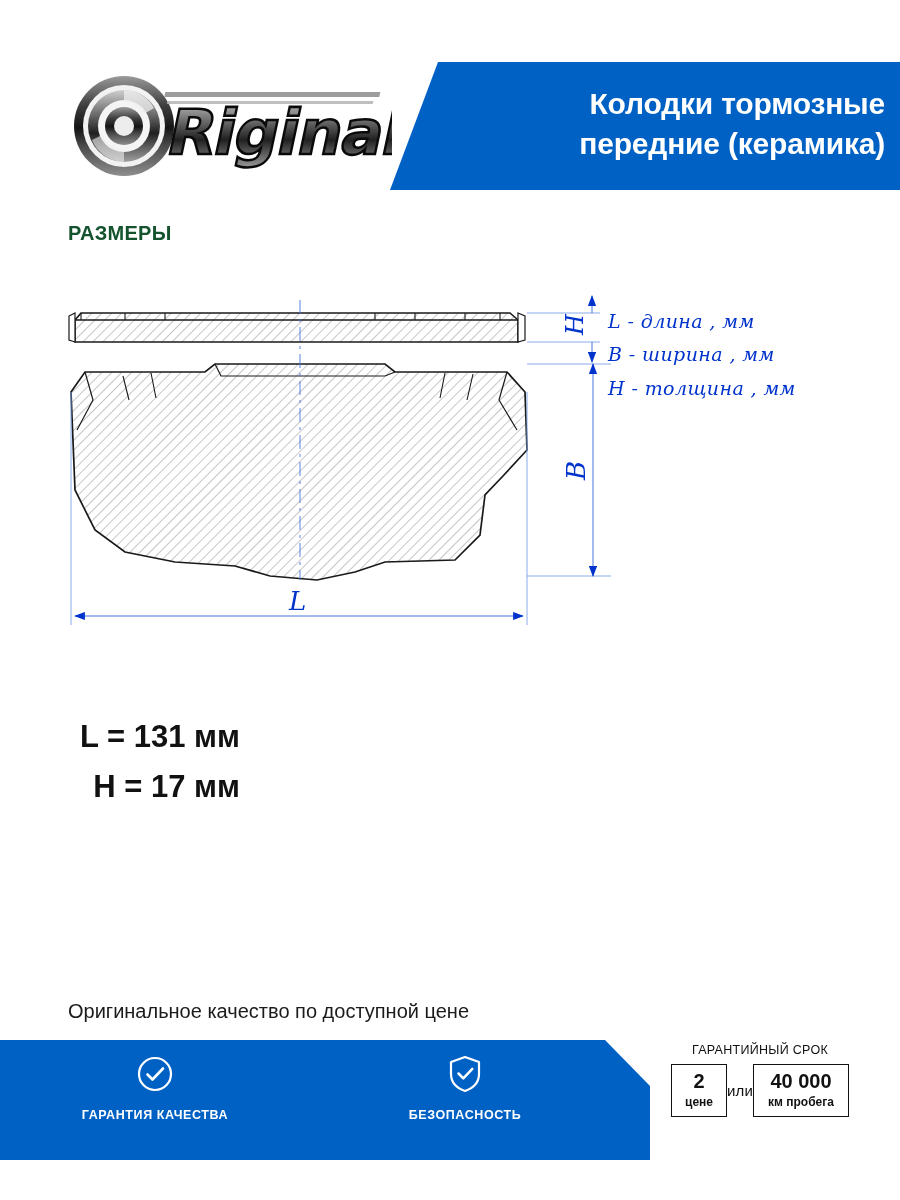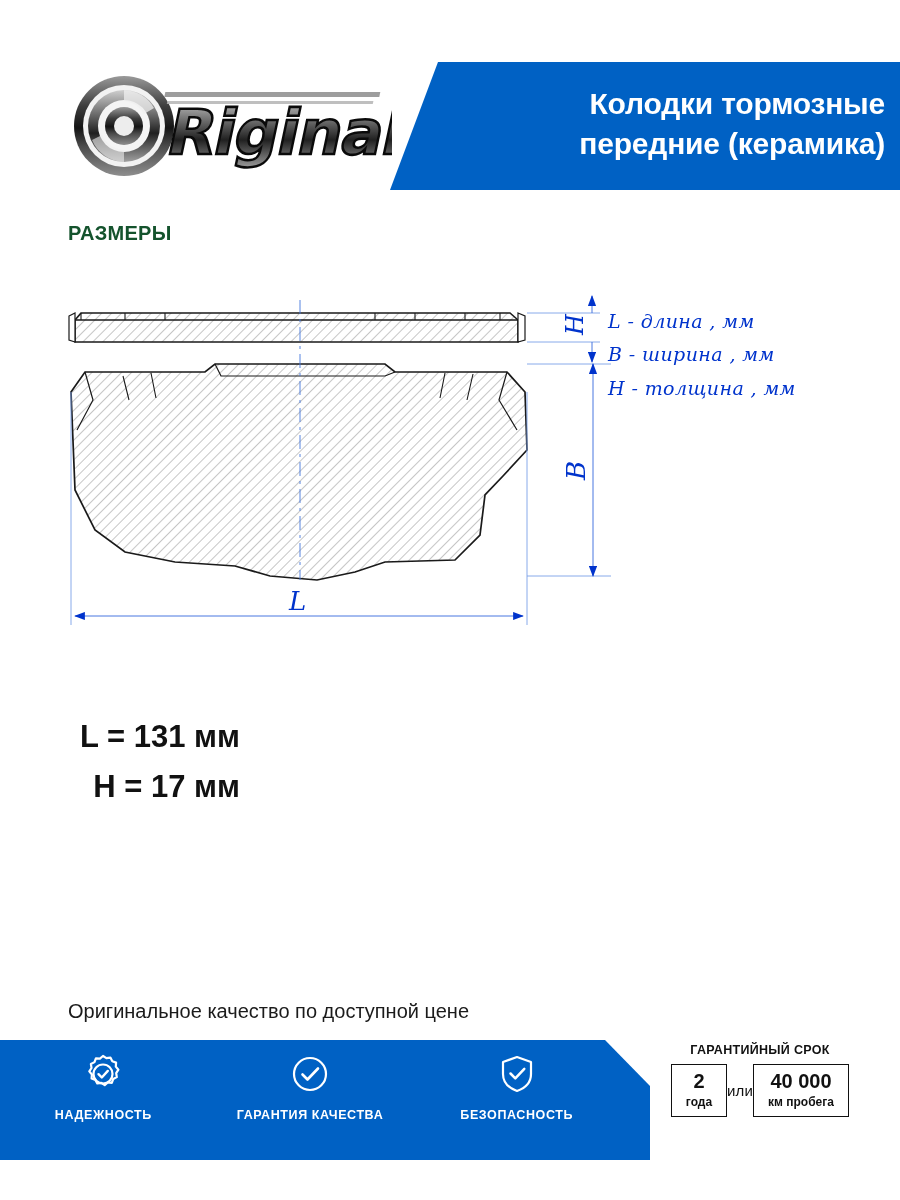--- a/index.html
+++ b/index.html
@@ -161,21 +161,21 @@
     width: 200px;
     height: 110px;
   }
   .warranty-title {
     position: absolute;
     left: 0;
     top: 3px;
     width: 200px;
     text-align: center;
     font-size: 12.5px;
-    font-weight: bold;
+    font-weight: normal;
     color: #111111;
     letter-spacing: 0.3px;
   }
   .warranty-boxes {
     position: absolute;
     left: 0;
     top: 24px;
     width: 200px;
     display: flex;
     align-items: center;
@@ -329,32 +329,20 @@
     <div>L = 131 мм</div>
     <div>H = 17 мм</div>
   </div>
 
   <div class="slogan">Оригинальное качество по доступной цене</div>
 
   <div class="footer-band"></div>
 
   <div class="features">
 
-    <div class="feature">
-      <span class="f-icon">
-        <svg viewBox="0 0 40 40" width="40" height="40" xmlns="http://www.w3.org/2000/svg">
-          <path d="M20 2 l3.4 2.2 4-0.6 1.9 3.6 3.8 1.4 -0.3 4 2.6 3.1 -2.2 3.4 0.6 4 -3.6 1.9
-                   -1.4 3.8 -4-0.3 -3.1 2.6 -3.4-2.2 -4 0.6 -1.9-3.6 -3.8-1.4 0.3-4 -2.6-3.1
-                   2.2-3.4 -0.6-4 3.6-1.9 1.4-3.8 4 0.3z" fill="none" stroke="#ffffff" stroke-width="2.2" stroke-linejoin="round"></path>
-          <circle cx="20" cy="20" r="9.5" fill="none" stroke="#ffffff" stroke-width="2.2"></circle>
-          <path d="M15.5 20.2 l3.3 3.3 6-6.6" fill="none" stroke="#ffffff" stroke-width="2.4" stroke-linecap="round" stroke-linejoin="round"></path>
-        </svg>
-      </span>
-      <span class="f-label">НАДЕЖНОСТЬ</span>
-    </div>
 
     <div class="feature">
       <span class="f-icon">
         <svg viewBox="0 0 40 40" width="40" height="40" xmlns="http://www.w3.org/2000/svg">
           <circle cx="20" cy="20" r="16" fill="none" stroke="#ffffff" stroke-width="2.2"></circle>
           <path d="M12.5 20.5 l5 5 10.5-11" fill="none" stroke="#ffffff" stroke-width="2.6" stroke-linecap="round" stroke-linejoin="round"></path>
         </svg>
       </span>
       <span class="f-label">ГАРАНТИЯ КАЧЕСТВА</span>
     </div>
@@ -368,21 +356,21 @@
       </span>
       <span class="f-label">БЕЗОПАСНОСТЬ</span>
     </div>
   </div>
 
   <div class="warranty">
     <div class="warranty-title">ГАРАНТИЙНЫЙ СРОК</div>
     <div class="warranty-boxes">
       <div class="wbox one">
         <span class="big">2</span>
-        <span class="small">года</span>
+        <span class="small">цене</span>
       </div>
       <div class="wor">или</div>
       <div class="wbox two">
         <span class="big">40 000</span>
         <span class="small">км пробега</span>
       </div>
     </div>
   </div>
 
 </div>

